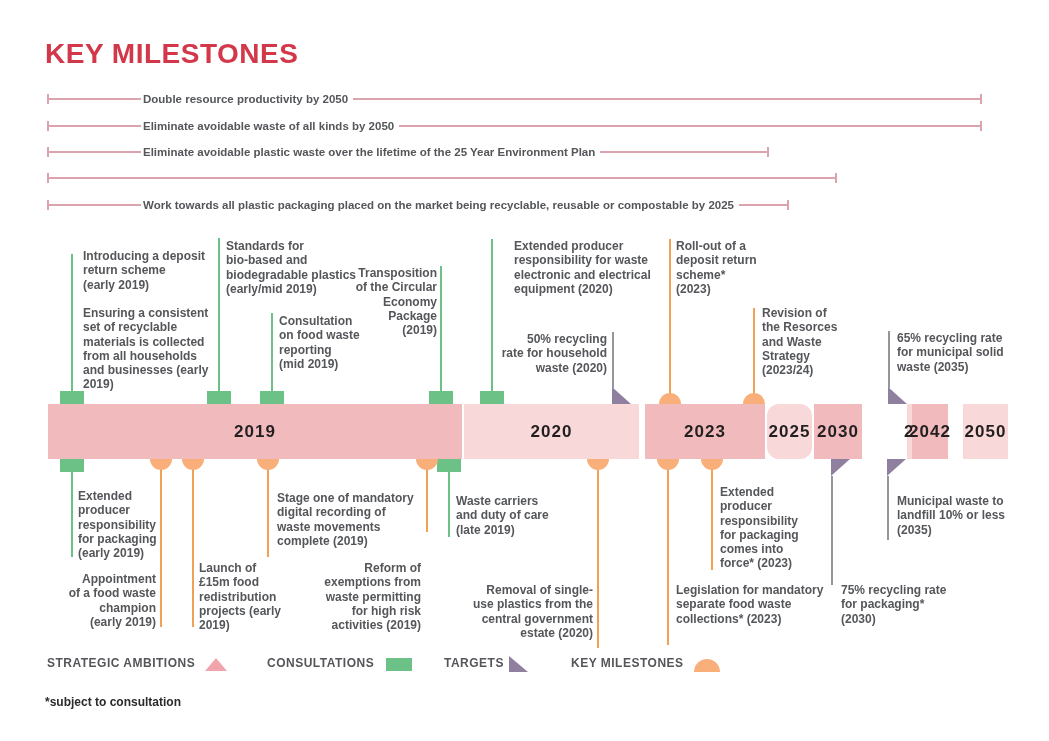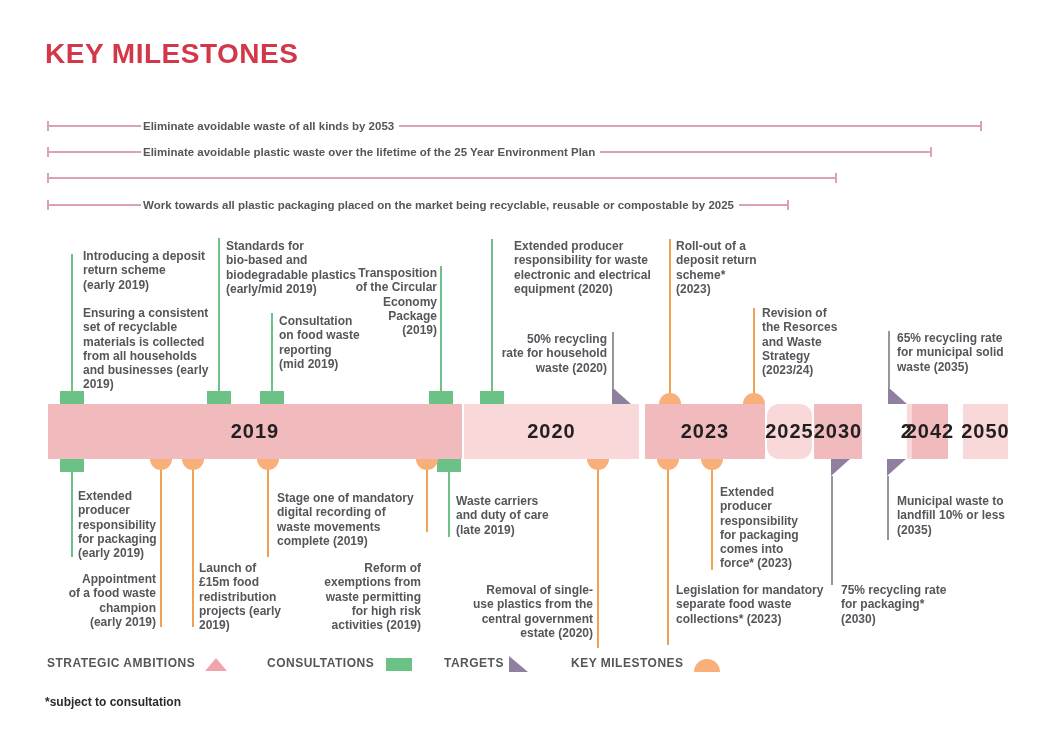--- a/index.html
+++ b/index.html
@@ -9,21 +9,21 @@
          letter-spacing:.5px;color:#d2384a;}
   
   .ambition{position:absolute;left:47px;height:10px;}
   .ambition .hline{position:absolute;left:0;right:0;top:4px;height:1.5px;background:#dba3ad;}
   .ambition .tick{position:absolute;top:0;width:2px;height:10px;background:#dba3ad;}
   .ambition .tick.l{left:0;} .ambition .tick.r{right:0;}
   .amb-text{position:absolute;left:94px;top:-1px;background:#fff;padding:0 5px 0 2px;
             font-size:11.5px;font-weight:700;line-height:12px;color:#54565a;white-space:nowrap;}
   
   .seg{position:absolute;top:404px;height:55px;display:flex;align-items:center;justify-content:center;
-       font-size:20px;font-weight:700;letter-spacing:1px;color:#231f20;}
+       font-size:17px;font-weight:700;letter-spacing:1px;color:#231f20;}
   .seg.dark{background:#f1bbbd;} .seg.light{background:#f8d8d8;}
   
   .vl{position:absolute;width:2px;}
   .vl.g{background:#6cc186;} .vl.o{background:#f0a254;} .vl.gr{background:#949699;}
   
   .gm{position:absolute;width:24px;height:13px;background:#6cc186;}
   .oc{position:absolute;width:22px;height:11px;background:#f9af79;}
   .oc.t{border-radius:11px 11px 0 0;} .oc.b{border-radius:0 0 11px 11px;}
   .pt{position:absolute;width:19px;height:17px;background:#8f809f;}
   .pt.t{clip-path:polygon(0 0,100% 100%,0 100%);}
@@ -43,27 +43,33 @@
         border-radius:13px 13px 0 0;}
   .footnote{position:absolute;left:45px;top:695px;font-size:12px;font-weight:700;color:#2b2b2b;}
 </style>
 </head>
 <body>
 
 <div class="canvas">
 
   <div class="title">KEY MILESTONES</div>
 
+  <div class="ambition" style="top:94px;width:935px;">
+    <span class="hline"></span>
+    <span class="tick l"></span>
+    <span class="tick r"></span>
+    <span class="amb-text">Double resource productivity by 2050</span>
+  </div>
   <div class="ambition" style="top:121px;width:935px;">
     <span class="hline"></span>
     <span class="tick l"></span>
     <span class="tick r"></span>
-    <span class="amb-text">Eliminate avoidable waste of all kinds by 2053</span>
-  </div>
-  <div class="ambition" style="top:147px;width:885px;">
+    <span class="amb-text">Eliminate avoidable waste of all kinds by 2050</span>
+  </div>
+  <div class="ambition" style="top:147px;width:722px;">
     <span class="hline"></span>
     <span class="tick l"></span>
     <span class="tick r"></span>
     <span class="amb-text">Eliminate avoidable plastic waste over the lifetime of the 25 Year Environment Plan</span>
   </div>
   <div class="ambition" style="top:173px;width:790px;">
     <span class="hline"></span>
     <span class="tick l"></span>
     <span class="tick r"></span>
   </div>

